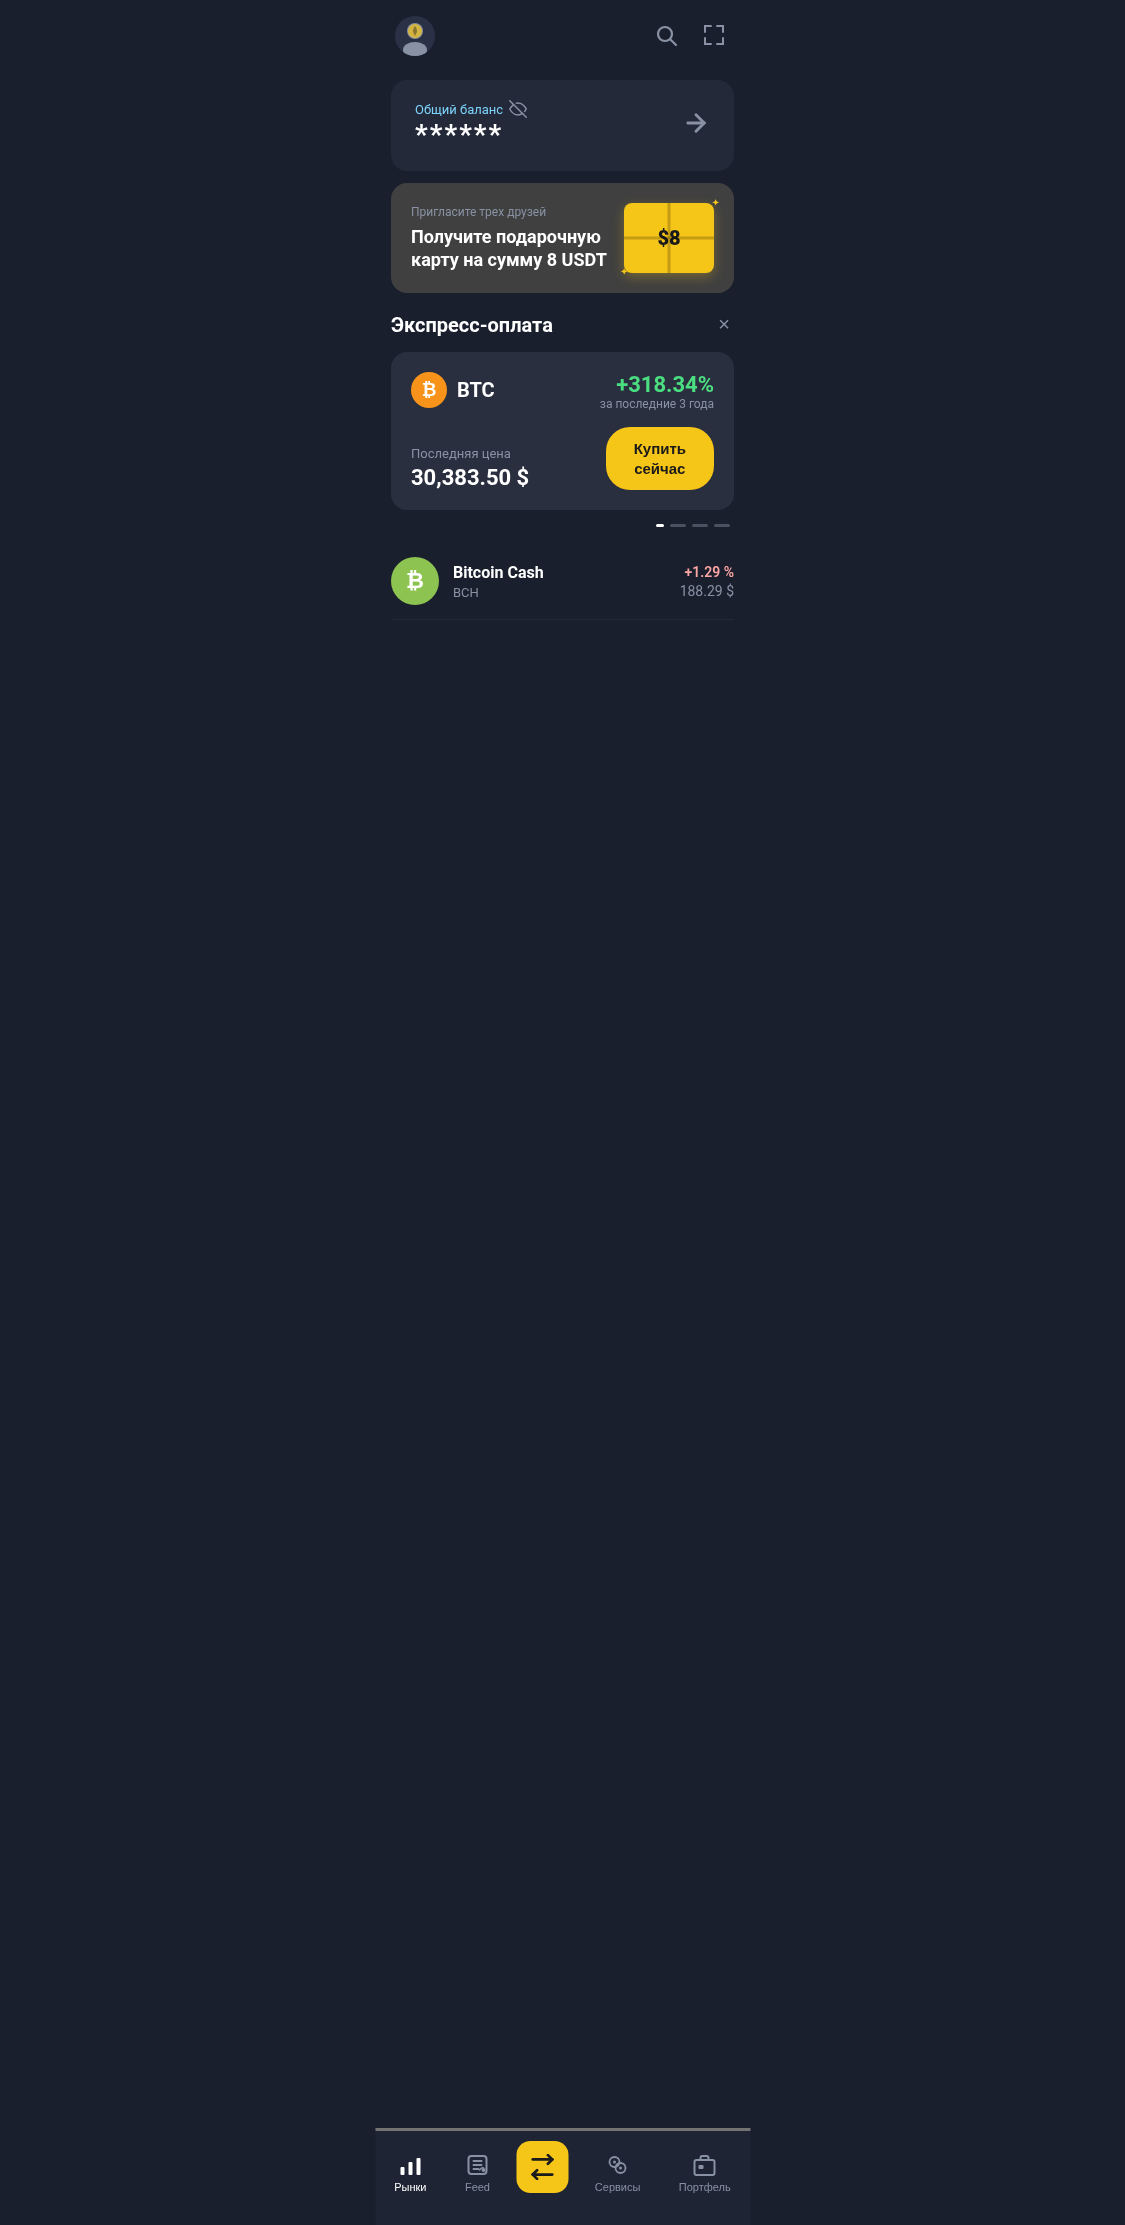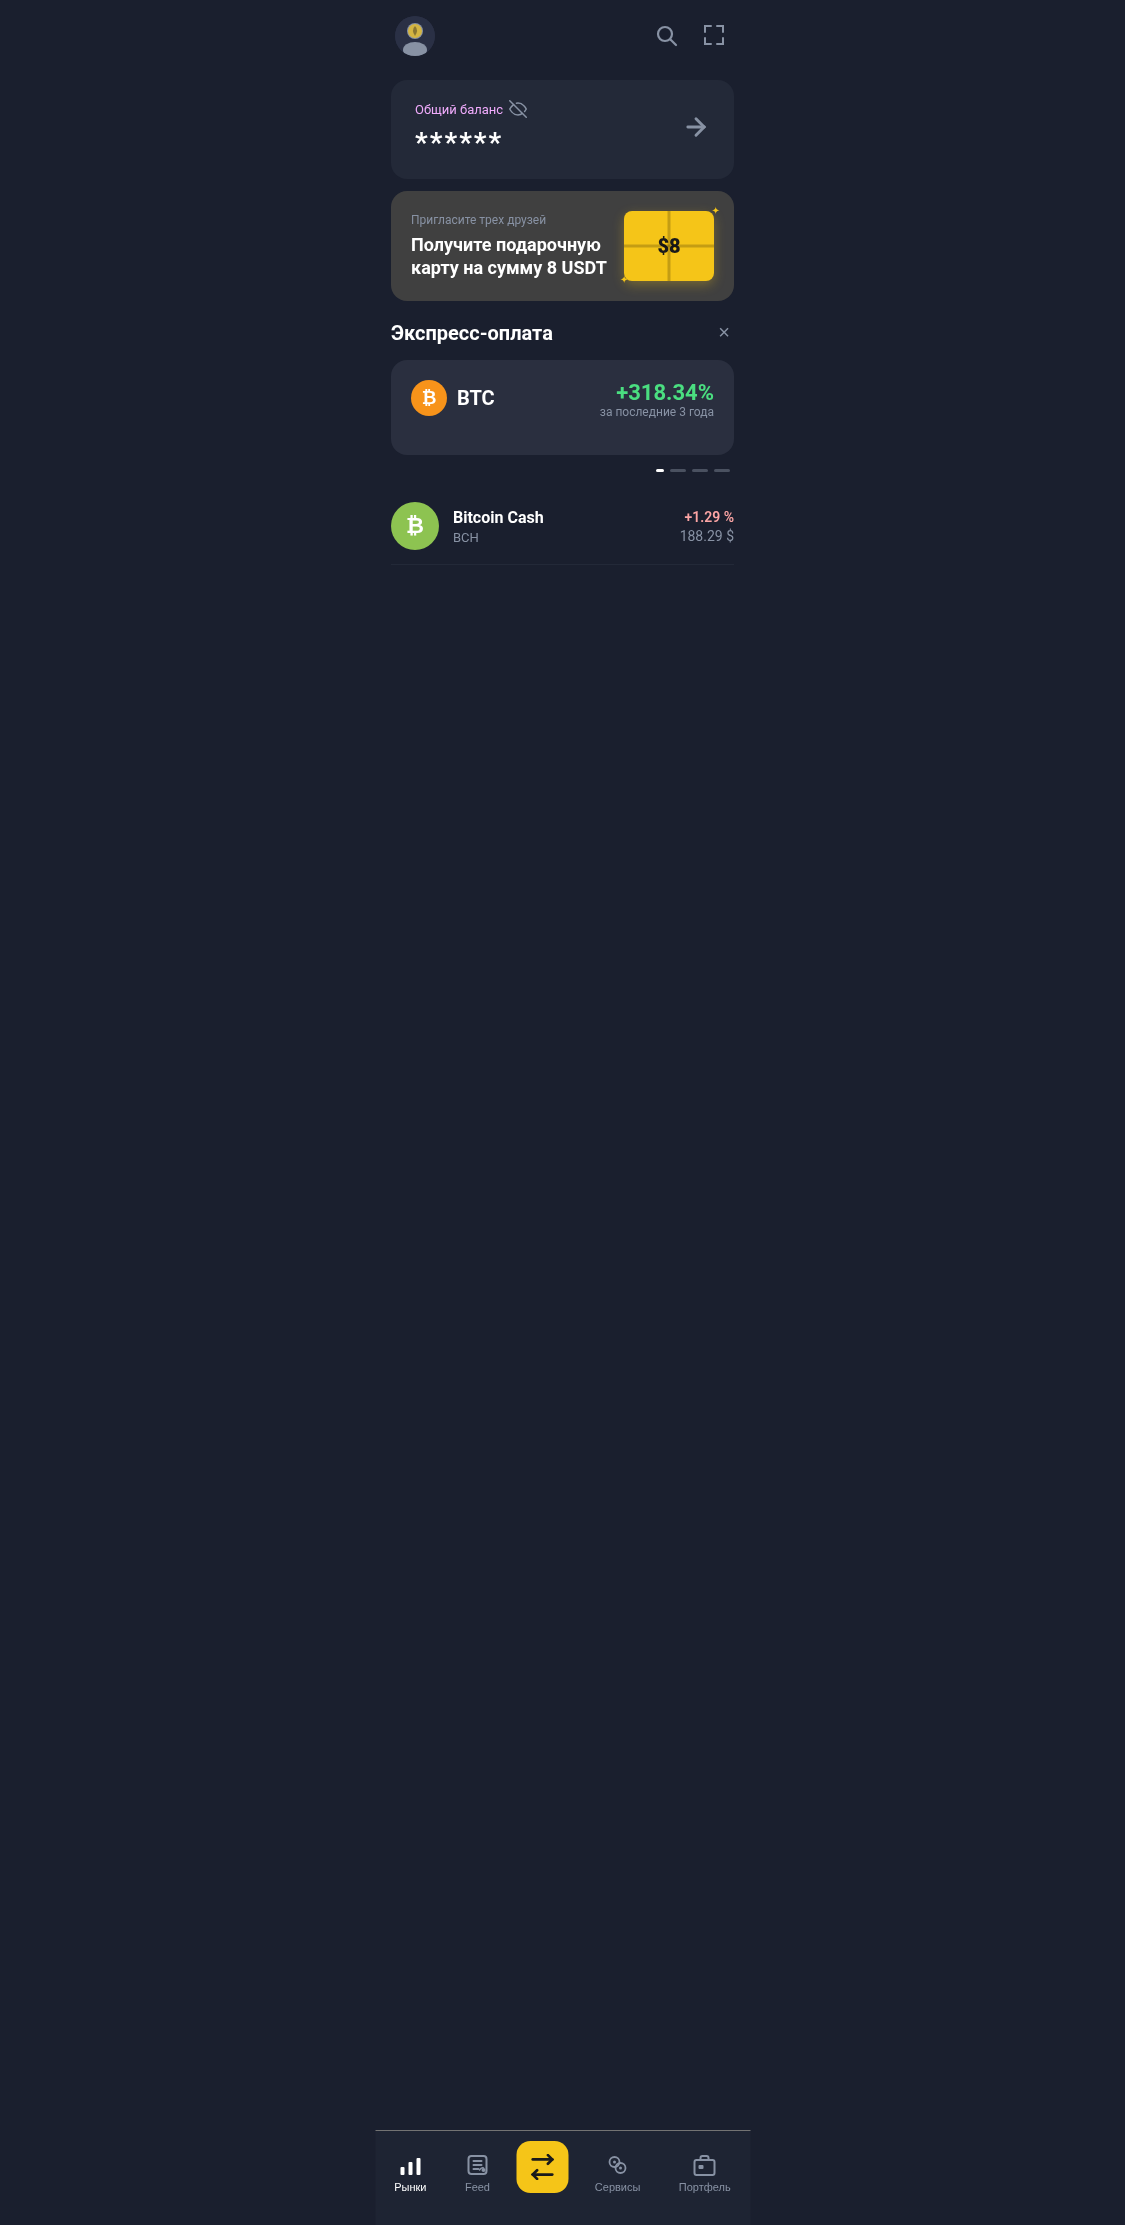--- a/index.html
+++ b/index.html
@@ -60,23 +60,22 @@
       justify-content: space-between;
       align-items: center;
     }
 
     .balance-left {}
 
     .balance-label {
       display: flex;
       align-items: center;
       gap: 6px;
-      color: #f0abfc;
+      color: #7dd3fc;
       font-size: 13px;
-      margin-bottom: 8px;
     }
 
     .balance-value {
       font-size: 28px;
       font-weight: 700;
       letter-spacing: 2px;
     }
 
     .balance-arrow {
       color: #8892a4;
@@ -396,21 +395,21 @@
       position: fixed;
       bottom: 0;
       left: 50%;
       transform: translateX(-50%);
       width: 375px;
       background: #1e2433;
       display: flex;
       justify-content: space-around;
       align-items: center;
       padding: 10px 0 20px;
-      border-top: 1px solid #737373;
+      border-top: 3px solid #737373;
     }
 
     .nav-item {
       display: flex;
       flex-direction: column;
       align-items: center;
       gap: 4px;
       cursor: pointer;
       background: none;
       border: none;
@@ -522,20 +521,27 @@
       <div class="btc-header-row">
         <div class="btc-left">
           <div class="btc-icon">₿</div>
           <span class="btc-ticker">BTC</span>
         </div>
         <div class="btc-right">
           <div class="btc-percent">+318.34%</div>
           <div class="btc-period">за последние 3 года</div>
         </div>
       </div>
+      <div class="btc-bottom-row">
+        <div class="btc-price-area">
+          <div class="btc-price-label">Последняя цена</div>
+          <div class="btc-price">30,383.50 $</div>
+        </div>
+        <button class="buy-btn">Купить<br>сейчас</button>
+      </div>
     </div>
 
     <div class="dots-row">
       <div class="dot active"></div>
       <div class="dot inactive"></div>
       <div class="dot inactive"></div>
       <div class="dot inactive"></div>
     </div>
   </div>
 

